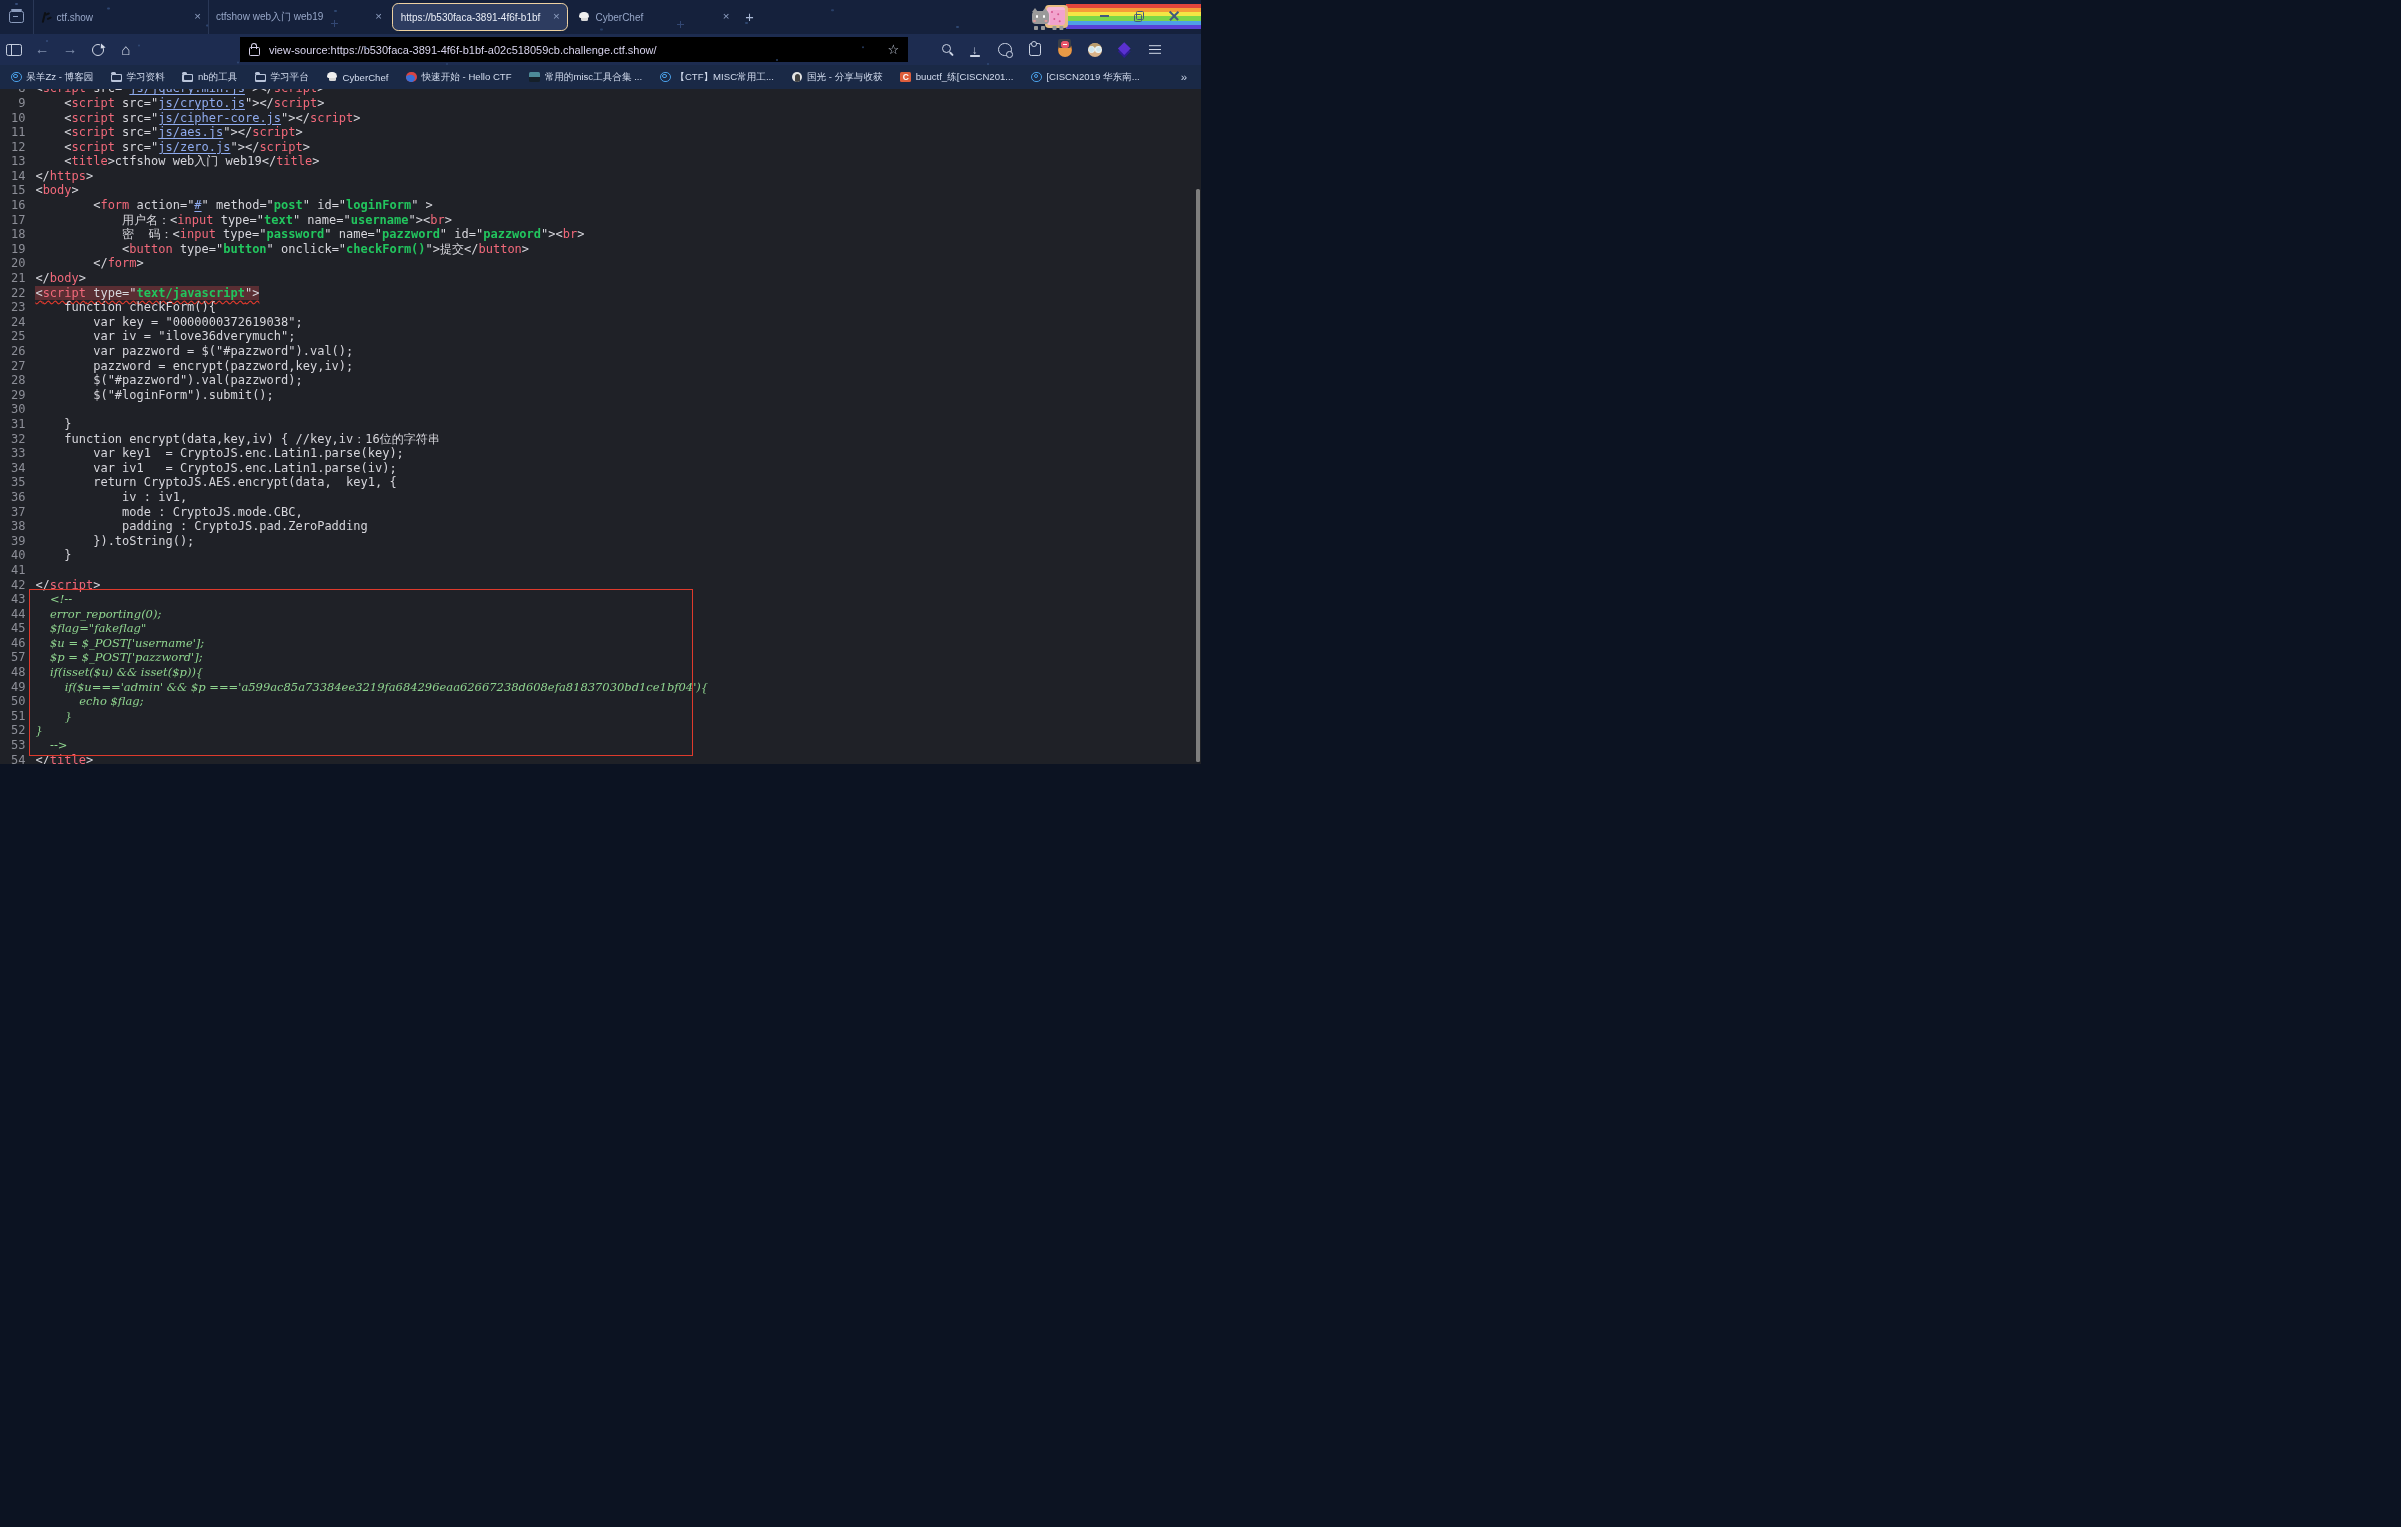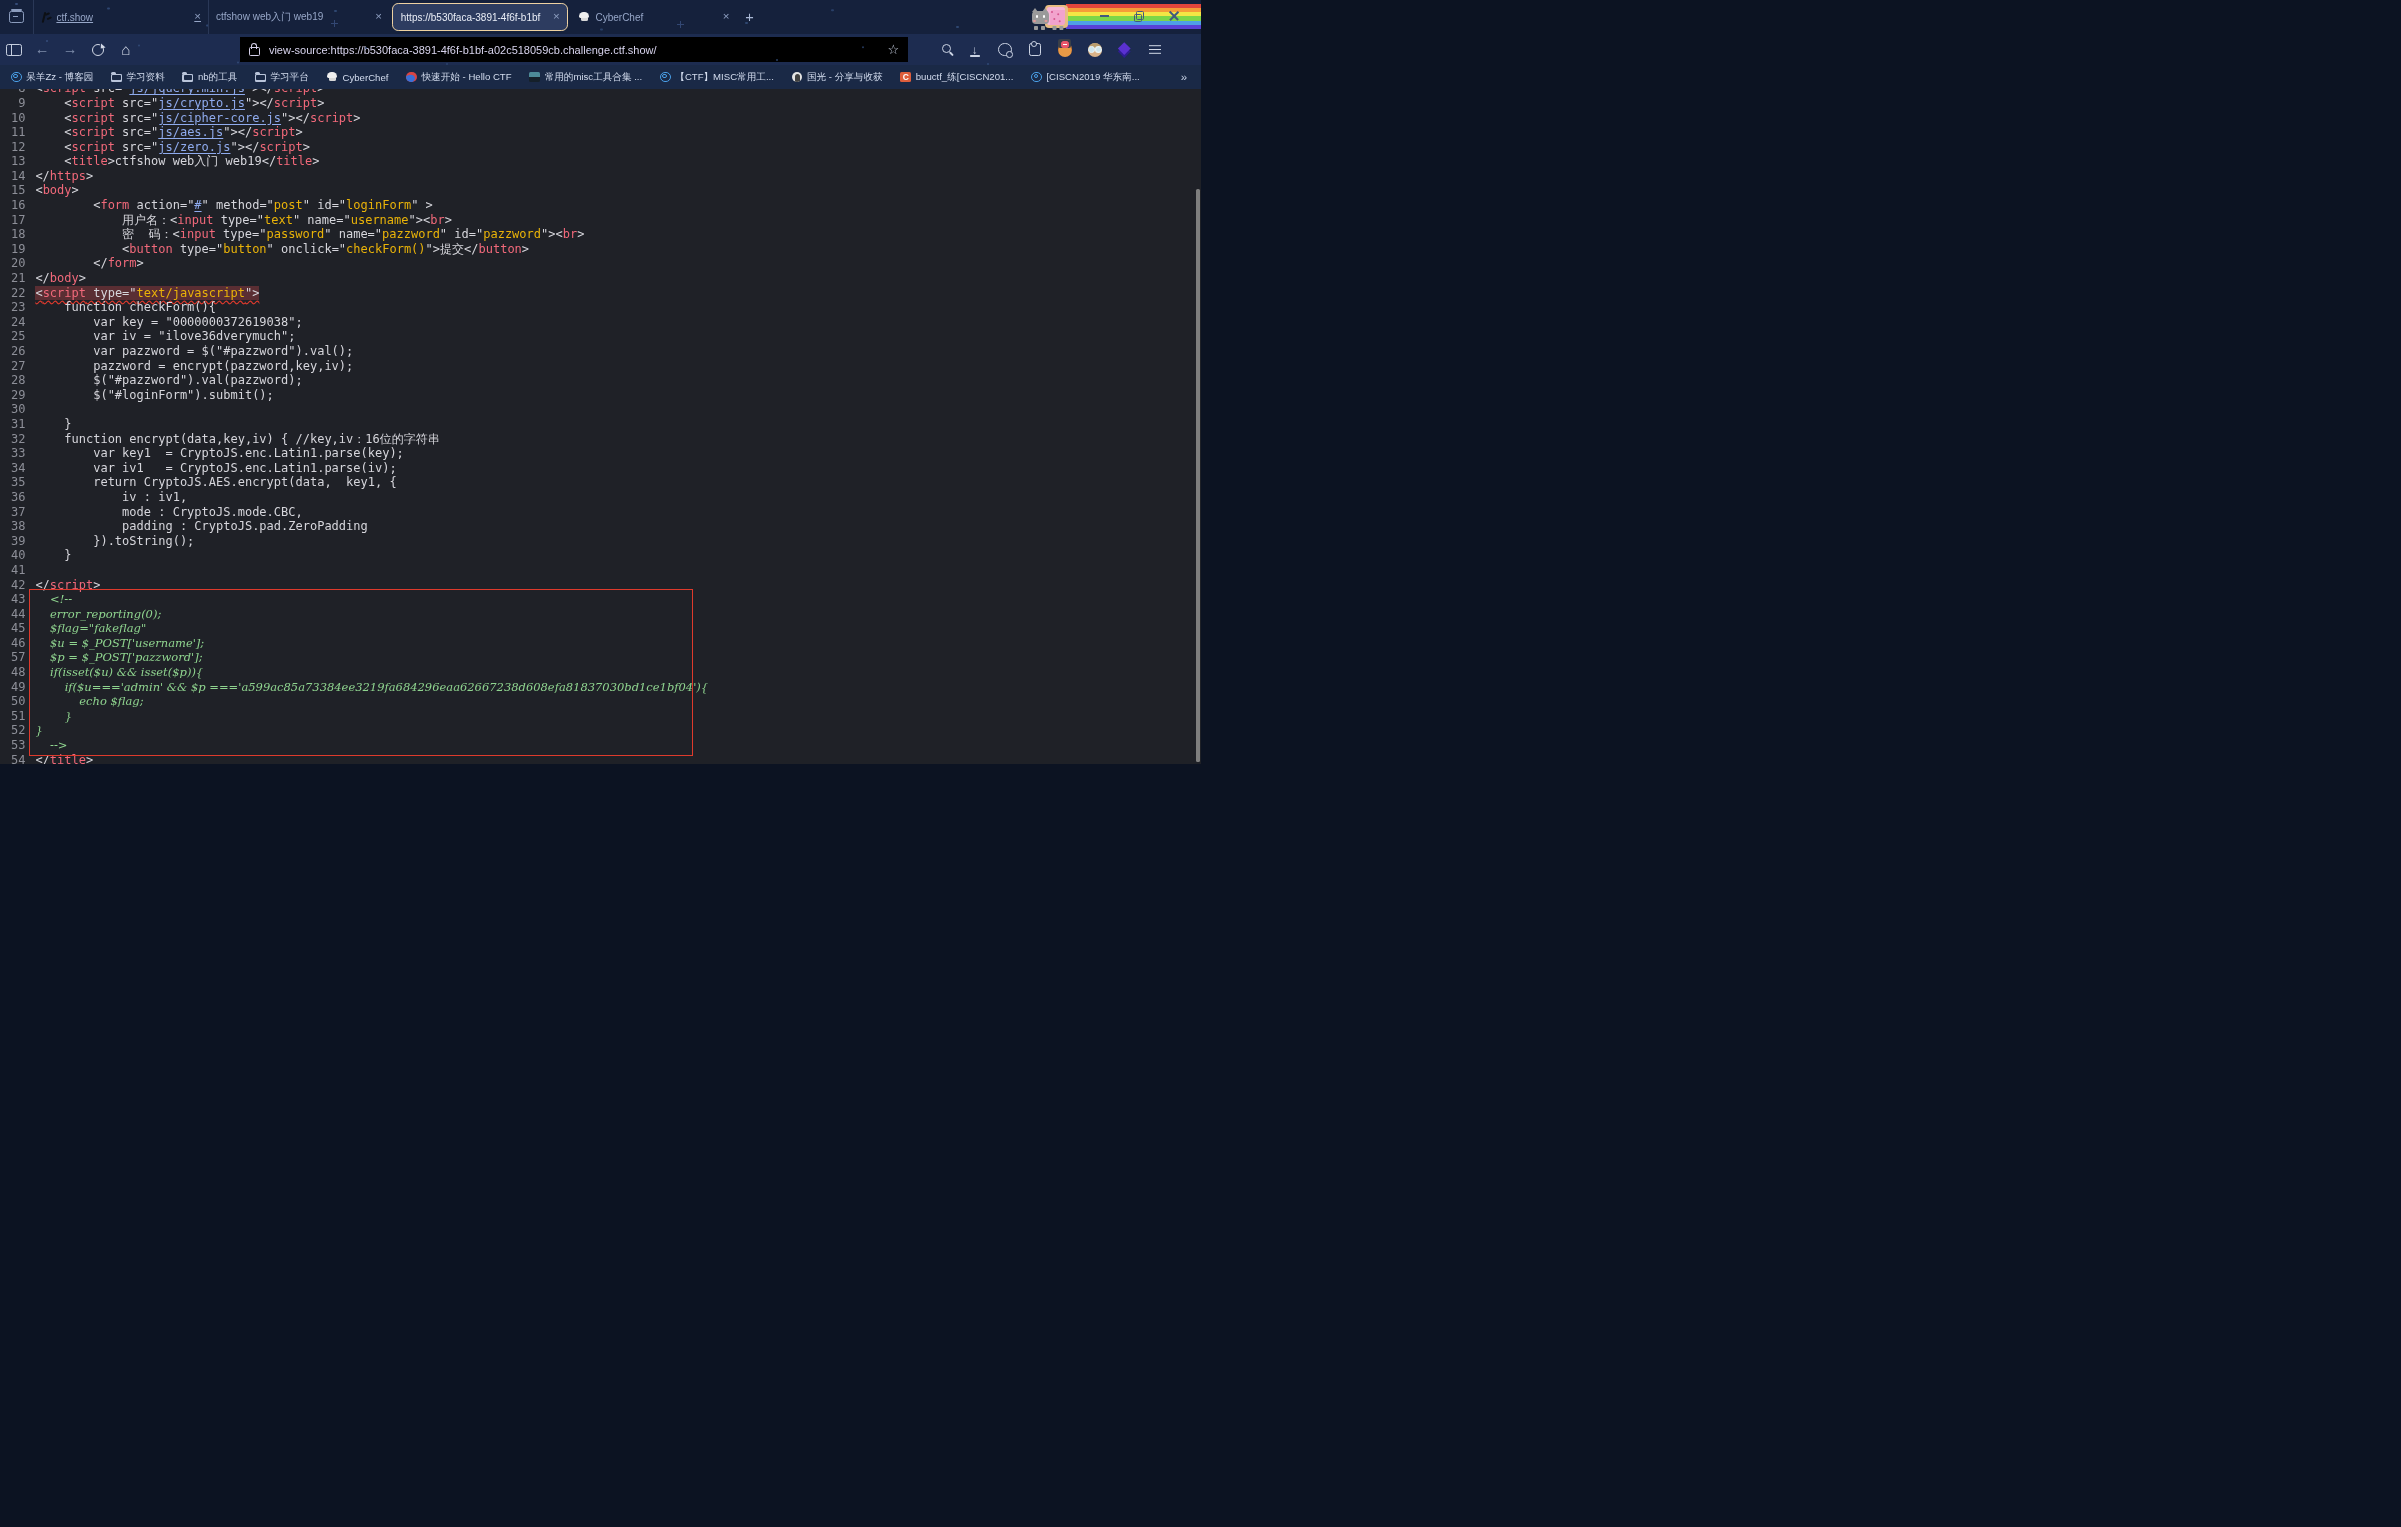--- a/index.html
+++ b/index.html
@@ -8,21 +8,21 @@
   
   .tabbar{position:absolute;left:0;top:0;width:1201px;height:34px;background:#15213c;}
   .tabstrip{position:absolute;left:0;top:0;height:34px;display:flex;align-items:stretch;}
   .ffview{width:33px;display:flex;align-items:center;justify-content:center;border-right:0.8px solid #2a3857;}
   .ffview-ic{width:13px;height:9.2px;border:1.3px solid #8b9cbd;border-radius:2.3px;position:relative;}
   .ffview-ic::before{content:"";position:absolute;left:0.8px;right:0.8px;top:-3.1px;height:1.5px;border-radius:1.5px;background:#8b9cbd;}
   .ffview-ic::after{content:"";position:absolute;left:3.1px;top:3.1px;width:4.6px;height:1.4px;background:#8b9cbd;}
   .tab{position:relative;display:flex;align-items:center;padding:0 7px;color:#97a7c8;font-size:10px;cursor:default;}
   .tab .tlabel{flex:1;overflow:hidden;white-space:nowrap;}
   .tab .tclose{margin-left:6.2px;color:#8fa0c2;font-size:11.5px;line-height:1;}
-  .tab.t1{width:160px;text-decoration:underline;}
+  .tab.t1{width:160px;}
   .tab.t2{width:166px;border-left:0.8px solid #2a3857;align-items:center;}
   .tab.t4{width:151px;}
   .tab.active{width:159px;margin:2.3px 3.1px;background:#2d3c60;border:1.2px solid #eed2a2;
     border-radius:6.2px;color:#e9edf6;height:26px;align-self:center;padding:0 7.7px;}
   .newtab{width:26px;display:flex;align-items:center;justify-content:center;color:#aab9d6;font-size:14.6px;}
   
   .fav{display:inline-block;margin-right:5.4px;flex:none;}
   .fav-inkmark{width:10px;height:12.3px;position:relative;}
   .fav-inkmark::before{content:"";position:absolute;left:1.5px;top:0.8px;width:2.3px;height:10.8px;background:#0d1015;transform:rotate(14deg);border-radius:1.5px;}
   .fav-inkmark::after{content:"";position:absolute;left:3.8px;top:2.3px;width:5.4px;height:2.3px;background:#0d1015;transform:rotate(-24deg);border-radius:1.5px;box-shadow:0 4.6px 0 #0d1015;}
@@ -114,21 +114,21 @@
   .bm-overflow{margin-left:auto;margin-right:3.1px;color:#c8d2e6;font-size:11.5px;}
   
   .content{position:absolute;left:0;top:89px;width:1201px;height:675px;background:#1f2127;overflow:hidden;
     font-family:"DejaVu Sans Mono","Liberation Mono",monospace;font-size:12px;line-height:14.6px;}
   #code{margin-top:-7.7px;}
   .line{display:flex;height:14.6px;}
   .ln{width:25.4px;text-align:right;padding-right:10px;color:#8d8f98;flex:none;user-select:none;}
   .codeline{white-space:pre;}
   .t-p{color:#d6d6dc;}
   .t-tag{color:#f1697a;}
-  .t-val{color:#eab308;}
+  .t-val{color:#22c55e;font-weight:bold;}
   .t-link{color:#8fabee;text-decoration:underline;text-underline-offset:2.3px;}
   .t-cm{color:#8fd48f;font-style:italic;font-family:"DejaVu Serif","Liberation Serif",serif;font-size:11.5px;}
   .hl{background:#5a2e33;text-decoration:underline;text-decoration-style:wavy;text-decoration-color:#e0392c;text-underline-offset:3.1px;}
   .redbox{position:absolute;left:28.5px;top:500px;width:662px;height:165px;border:1.5px solid #de3a2c;pointer-events:none;}
   .vthumb{position:absolute;right:1.5px;top:100px;width:3.1px;height:573px;background:#7e7e7e;border-radius:1.5px;}
   
   .sp{position:absolute;width:2.3px;height:2.3px;border-radius:50%;background:#3c5686;opacity:.8;
     box-shadow:92px 4.6px 0 #35507e,191px 21.6px 0 #35507e,319px 7px 0 #35507e,400px 23px 0 #2f4874,543px 9.2px 0 #35507e,
     585px 25.4px 0 #2f4874,730px 19px 0 #35507e,816px 6.2px 0 #2f4874,941px 23px 0 #35507e,862px 31px 0 #2f4874;}
   .plus{position:absolute;width:7px;height:7px;opacity:.55;}

